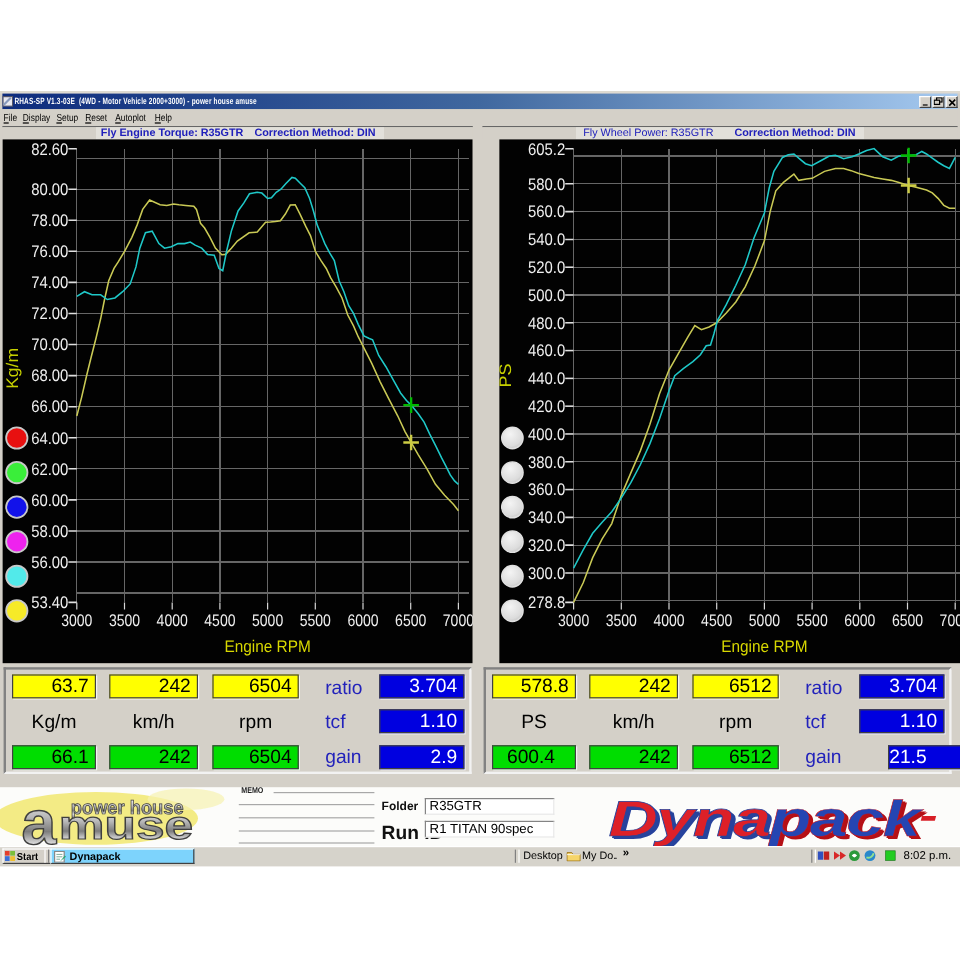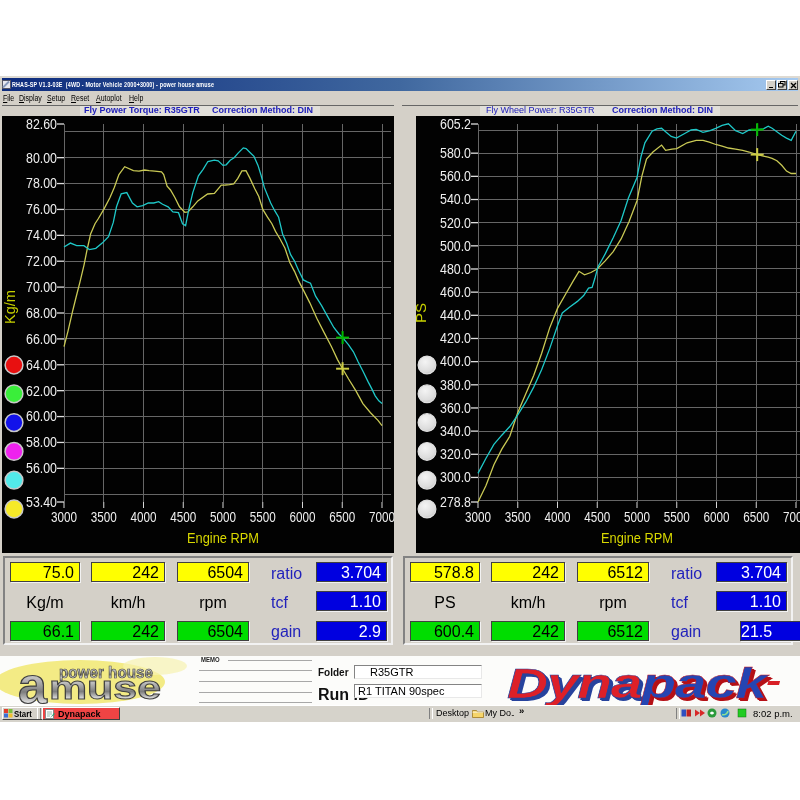--- a/index.html
+++ b/index.html
@@ -35,21 +35,21 @@
     <span class="abs" style="left:17px;top:2px;transform:scaleX(0.82);transform-origin:left"><u>D</u>isplay</span>
     <span class="abs" style="left:45px;top:2px;transform:scaleX(0.82);transform-origin:left"><u>S</u>etup</span>
     <span class="abs" style="left:69px;top:2px;transform:scaleX(0.82);transform-origin:left"><u>R</u>eset</span>
     <span class="abs" style="left:94px;top:2px;transform:scaleX(0.82);transform-origin:left"><u>A</u>utoplot</span>
     <span class="abs" style="left:127px;top:2px;transform:scaleX(0.82);transform-origin:left"><u>H</u>elp</span>
   </div>
 <div class="abs" style="left:2px;top:105px;width:796px;height:1px;background:#666"></div>
 
 <div class="abs" style="left:2px;top:106px;width:392px;height:10px;background:#d4d0c8"></div>
 <div class="abs" style="left:80px;top:106px;width:240px;height:10px;background:#e2e0da"></div>
-<div class="abs" style="left:84px;top:105px;color:#2020bb;font-weight:bold;font-size:9px;line-height:11px;white-space:nowrap">Fly Power Torque: R35GTR</div>
+<div class="abs" style="left:84px;top:105px;color:#2020bb;font-weight:bold;font-size:9px;line-height:11px;white-space:nowrap">Fly Engine Torque: R35GTR</div>
 <div class="abs" style="left:212px;top:105px;color:#2020bb;font-weight:bold;font-size:9px;line-height:11px;white-space:nowrap">Correction Method: DIN</div>
 <div class="abs" style="left:402px;top:106px;width:396px;height:10px;background:#d4d0c8"></div>
 <div class="abs" style="left:480px;top:106px;width:240px;height:10px;background:#e2e0da"></div>
 <div class="abs" style="left:486px;top:105px;color:#2020bb;font-weight:normal;font-size:9px;line-height:11px;white-space:nowrap">Fly Wheel Power: R35GTR</div>
 <div class="abs" style="left:612px;top:105px;color:#2020bb;font-weight:bold;font-size:9px;line-height:11px;white-space:nowrap">Correction Method: DIN</div>
 
 <div class="abs" style="left:2px;top:116px;width:392px;height:437px">
     <svg width="392" height="437" viewBox="0 0 392 437" style="position:absolute;left:0;top:0">
 <rect width="392" height="437" fill="#020202"></rect>
 <line x1="62.00" y1="8" x2="62.00" y2="386" stroke="#666666" shape-rendering="crispEdges"></line>
@@ -280,42 +280,42 @@
       <circle cx="11" cy="306.6" r="8.9" fill="url(#gw)" stroke="#e0e0e0" stroke-width="1.2"></circle>
       <circle cx="11" cy="335.4" r="8.9" fill="url(#gw)" stroke="#e0e0e0" stroke-width="1.2"></circle>
       <circle cx="11" cy="364.2" r="8.9" fill="url(#gw)" stroke="#e0e0e0" stroke-width="1.2"></circle>
       <circle cx="11" cy="393.0" r="8.9" fill="url(#gw)" stroke="#e0e0e0" stroke-width="1.2"></circle>
     </svg>
   </div>
 <div class="abs" style="left:394px;top:105px;width:8px;height:551px;background:#d4d0c8"></div>
 
 <div class="abs" style="left:0;top:553px;width:800px;height:103px;background:#d4d0c8"></div>
 <div class="abs" style="left:3px;top:556px;width:390px;height:89px;border:2px solid;border-color:#828282 #f2f2f2 #f2f2f2 #828282;background:#d4d0c8;box-sizing:border-box"></div>
-<div class="abs" style="left:10px;top:562px;width:70px;height:20px;background:#ffff00;border:1px solid #404040;box-shadow:1px 1px 0 #f2f2f2;color:#000;font-size:16px;text-align:right;padding-right:5px;box-sizing:border-box;line-height:19px">75.0</div>
+<div class="abs" style="left:10px;top:562px;width:70px;height:20px;background:#ffff00;border:1px solid #404040;box-shadow:1px 1px 0 #f2f2f2;color:#000;font-size:16px;text-align:right;padding-right:5px;box-sizing:border-box;line-height:19px">63.7</div>
 <div class="abs" style="left:91px;top:562px;width:74px;height:20px;background:#ffff00;border:1px solid #404040;box-shadow:1px 1px 0 #f2f2f2;color:#000;font-size:16px;text-align:right;padding-right:5px;box-sizing:border-box;line-height:19px">242</div>
 <div class="abs" style="left:177px;top:562px;width:72px;height:20px;background:#ffff00;border:1px solid #404040;box-shadow:1px 1px 0 #f2f2f2;color:#000;font-size:16px;text-align:right;padding-right:5px;box-sizing:border-box;line-height:19px">6504</div>
 <div class="abs" style="left:316px;top:562px;width:71px;height:20px;background:#0000e0;border:1px solid #404040;box-shadow:1px 1px 0 #f2f2f2;color:#fff;font-size:16px;text-align:right;padding-right:5px;box-sizing:border-box;line-height:19px">3.704</div>
 <div class="abs" style="left:316px;top:591px;width:71px;height:20px;background:#0000e0;border:1px solid #404040;box-shadow:1px 1px 0 #f2f2f2;color:#fff;font-size:16px;text-align:right;padding-right:5px;box-sizing:border-box;line-height:19px">1.10</div>
 <div class="abs" style="left:10px;top:621px;width:70px;height:20px;background:#00dd00;border:1px solid #404040;box-shadow:1px 1px 0 #f2f2f2;color:#000;font-size:16px;text-align:right;padding-right:5px;box-sizing:border-box;line-height:19px">66.1</div>
 <div class="abs" style="left:91px;top:621px;width:74px;height:20px;background:#00dd00;border:1px solid #404040;box-shadow:1px 1px 0 #f2f2f2;color:#000;font-size:16px;text-align:right;padding-right:5px;box-sizing:border-box;line-height:19px">242</div>
 <div class="abs" style="left:177px;top:621px;width:72px;height:20px;background:#00dd00;border:1px solid #404040;box-shadow:1px 1px 0 #f2f2f2;color:#000;font-size:16px;text-align:right;padding-right:5px;box-sizing:border-box;line-height:19px">6504</div>
 <div class="abs" style="left:316px;top:621px;width:71px;height:20px;background:#0000e0;border:1px solid #404040;box-shadow:1px 1px 0 #f2f2f2;color:#fff;font-size:16px;text-align:right;padding-right:5px;box-sizing:border-box;line-height:19px">2.9</div>
 <div style="font-size:16px;color:#000;position:absolute;text-align:center;width:80px;left:5px;top:594px">Kg/m</div>
 <div style="font-size:16px;color:#000;position:absolute;text-align:center;width:80px;left:88px;top:594px">km/h</div>
 <div style="font-size:16px;color:#000;position:absolute;text-align:center;width:80px;left:173px;top:594px">rpm</div>
 <div style="font-size:16px;color:#2222bb;position:absolute;left:271px;top:565px">ratio</div>
 <div style="font-size:16px;color:#2222bb;position:absolute;left:271px;top:594px">tcf</div>
 <div style="font-size:16px;color:#2222bb;position:absolute;left:271px;top:623px">gain</div>
 <div class="abs" style="left:403px;top:556px;width:390px;height:89px;border:2px solid;border-color:#828282 #f2f2f2 #f2f2f2 #828282;background:#d4d0c8;box-sizing:border-box"></div>
 <div class="abs" style="left:410px;top:562px;width:70px;height:20px;background:#ffff00;border:1px solid #404040;box-shadow:1px 1px 0 #f2f2f2;color:#000;font-size:16px;text-align:right;padding-right:5px;box-sizing:border-box;line-height:19px">578.8</div>
 <div class="abs" style="left:491px;top:562px;width:74px;height:20px;background:#ffff00;border:1px solid #404040;box-shadow:1px 1px 0 #f2f2f2;color:#000;font-size:16px;text-align:right;padding-right:5px;box-sizing:border-box;line-height:19px">242</div>
 <div class="abs" style="left:577px;top:562px;width:72px;height:20px;background:#ffff00;border:1px solid #404040;box-shadow:1px 1px 0 #f2f2f2;color:#000;font-size:16px;text-align:right;padding-right:5px;box-sizing:border-box;line-height:19px">6512</div>
 <div class="abs" style="left:716px;top:562px;width:71px;height:20px;background:#0000e0;border:1px solid #404040;box-shadow:1px 1px 0 #f2f2f2;color:#fff;font-size:16px;text-align:right;padding-right:5px;box-sizing:border-box;line-height:19px">3.704</div>
 <div class="abs" style="left:716px;top:591px;width:71px;height:20px;background:#0000e0;border:1px solid #404040;box-shadow:1px 1px 0 #f2f2f2;color:#fff;font-size:16px;text-align:right;padding-right:5px;box-sizing:border-box;line-height:19px">1.10</div>
-<div class="abs" style="left:410px;top:621px;width:70px;height:20px;background:#00dd00;border:1px solid #404040;box-shadow:1px 1px 0 #f2f2f2;color:#000;font-size:16px;text-align:right;padding-right:5px;box-sizing:border-box;line-height:19px">600.4</div>
+<div class="abs" style="left:410px;top:621px;width:70px;height:20px;background:#00dd00;border:1px solid #404040;box-shadow:1px 1px 0 #f2f2f2;color:#000;font-size:16px;text-align:center;padding-right:5px;box-sizing:border-box;line-height:19px">600.4</div>
 <div class="abs" style="left:491px;top:621px;width:74px;height:20px;background:#00dd00;border:1px solid #404040;box-shadow:1px 1px 0 #f2f2f2;color:#000;font-size:16px;text-align:right;padding-right:5px;box-sizing:border-box;line-height:19px">242</div>
 <div class="abs" style="left:577px;top:621px;width:72px;height:20px;background:#00dd00;border:1px solid #404040;box-shadow:1px 1px 0 #f2f2f2;color:#000;font-size:16px;text-align:right;padding-right:5px;box-sizing:border-box;line-height:19px">6512</div>
 <div class="abs" style="left:740px;top:621px;width:71px;height:20px;background:#0000e0;border:1px solid #404040;box-shadow:1px 1px 0 #f2f2f2;color:#fff;font-size:16px;text-align:left;padding-right:5px;box-sizing:border-box;line-height:19px">21.5</div>
 <div style="font-size:16px;color:#000;position:absolute;text-align:center;width:80px;left:405px;top:594px">PS</div>
 <div style="font-size:16px;color:#000;position:absolute;text-align:center;width:80px;left:488px;top:594px">km/h</div>
 <div style="font-size:16px;color:#000;position:absolute;text-align:center;width:80px;left:573px;top:594px">rpm</div>
 <div style="font-size:16px;color:#2222bb;position:absolute;left:671px;top:565px">ratio</div>
 <div style="font-size:16px;color:#2222bb;position:absolute;left:671px;top:594px">tcf</div>
 <div style="font-size:16px;color:#2222bb;position:absolute;left:671px;top:623px">gain</div>
 
@@ -339,40 +339,40 @@
  </g>
 </svg>
 
 <div class="abs" style="left:201px;top:656px;font-size:7px;font-weight:bold;color:#222;transform:scaleX(0.85);transform-origin:left">MEMO</div>
 <div class="abs" style="left:228px;top:660px;width:84px;height:1px;background:#a8a8a8"></div>
 <div class="abs" style="left:199px;top:670px;width:113px;height:1px;background:#a8a8a8"></div>
 <div class="abs" style="left:199px;top:681px;width:113px;height:1px;background:#a8a8a8"></div>
 <div class="abs" style="left:199px;top:692px;width:113px;height:1px;background:#a8a8a8"></div>
 <div class="abs" style="left:199px;top:702px;width:113px;height:1px;background:#a8a8a8"></div>
 <div class="abs" style="left:318px;top:667px;font-size:10px;font-weight:bold;color:#111">Folder</div>
-<div class="abs" style="left:354px;top:665px;width:128px;height:14px;background:#fff;border:1px solid;border-color:#848484 #e8e8e8 #e8e8e8 #848484;font-size:11px;line-height:12px;padding-left:15px;box-sizing:border-box">R35GTR</div>
+<div class="abs" style="left:354px;top:665px;width:108px;height:14px;background:#fff;border:1px solid;border-color:#848484 #e8e8e8 #e8e8e8 #848484;font-size:11px;line-height:12px;padding-left:3px;box-sizing:border-box">R35GTR</div>
 <div class="abs" style="left:318px;top:686px;font-size:16px;font-weight:bold;color:#111">Run ID</div>
-<div class="abs" style="left:354px;top:684px;width:128px;height:14px;background:#fff;border:1px solid;border-color:#848484 #e8e8e8 #e8e8e8 #848484;font-size:11px;line-height:12px;padding-left:3px;box-sizing:border-box">R1 TITAN 90spec</div>
+<div class="abs" style="left:354px;top:684px;width:108px;height:14px;background:#fff;border:1px solid;border-color:#848484 #e8e8e8 #e8e8e8 #848484;font-size:11px;line-height:12px;padding-left:3px;box-sizing:border-box">R1 TITAN 90spec</div>
 
 <div class="abs" style="left:507px;top:656px;width:293px;height:49px;overflow:visible;font-weight:bold;font-style:italic;font-size:42px;line-height:48px;white-space:nowrap;transform:scaleX(1.36);transform-origin:left;letter-spacing:-1px">
  <span style="color:#dd2028;-webkit-text-stroke:0.6px #27439d;text-shadow:1.5px 1.5px 0 #27439d,2.5px 2.5px 0 #27439d">Dyna</span><span style="color:#2545b2;-webkit-text-stroke:0.4px #cc1218;text-shadow:1.5px 1.5px 0 #b51016,2.5px 2.5px 0 #b51016">pack</span><span style="color:#d81f26;font-size:34px;vertical-align:6px">-</span>
 </div>
 
 <div class="abs" style="left:0;top:705px;width:800px;height:17px;background:#d6d3cb;border-top:1px solid #fff;box-sizing:border-box"></div>
 <div class="abs" style="left:2px;top:707px;width:45px;height:13px;background:#d4d0c8;border:1px solid;border-color:#fff #404040 #404040 #fff;box-sizing:border-box">
   <svg width="9" height="9" viewBox="0 0 9 9" style="position:absolute;left:1px;top:1px">
       <rect x="0" y="0" width="4" height="4" fill="#e33e2c"></rect>
       <rect x="4.5" y="0" width="4" height="4" fill="#7bbf3a"></rect>
       <rect x="0" y="4.5" width="4" height="4" fill="#3a6fd8"></rect>
       <rect x="4.5" y="4.5" width="4" height="4" fill="#f0c030"></rect>
     </svg>
   <span style="position:absolute;left:11px;top:1px;font-size:8.5px;font-weight:bold;line-height:10px;transform:scaleX(0.92);transform-origin:left">Start</span>
 </div>
 <div class="abs" style="left:37px;top:708px;width:2px;height:11px;border-left:1px solid #fff;border-right:1px solid #808080"></div>
-<div class="abs" style="left:42px;top:707px;width:78px;height:13px;background:#ef4444;border:1px solid;border-color:#fff #404040 #404040 #fff;box-sizing:border-box">
+<div class="abs" style="left:42px;top:707px;width:120px;height:13px;background:#7dd3fc;border:1px solid;border-color:#fff #404040 #404040 #fff;box-sizing:border-box">
   <svg width="10" height="10" viewBox="0 0 10 10" style="position:absolute;left:2px;top:0.5px">
       <rect x="0.5" y="0.5" width="8" height="9" fill="#fff" stroke="#888"></rect>
       <path d="M2 3h5M2 5h5M2 7h3" stroke="#7a9" stroke-width="0.8"></path>
       <path d="M5 9 L9 4 l1 1 z" fill="#2a7"></path>
     </svg>
   <span style="position:absolute;left:15px;top:0;font-size:9px;font-weight:bold;line-height:12px">Dynapack</span>
 </div>
 <div class="abs" style="left:429px;top:708px;width:2px;height:11px;border-left:1px solid #808080;border-right:1px solid #fff"></div>
 <div class="abs" style="left:436px;top:707px;font-size:9px;line-height:13px;color:#000">Desktop</div>
 <svg class="abs" style="left:472px;top:708px" width="12" height="10" viewBox="0 0 12 10">

